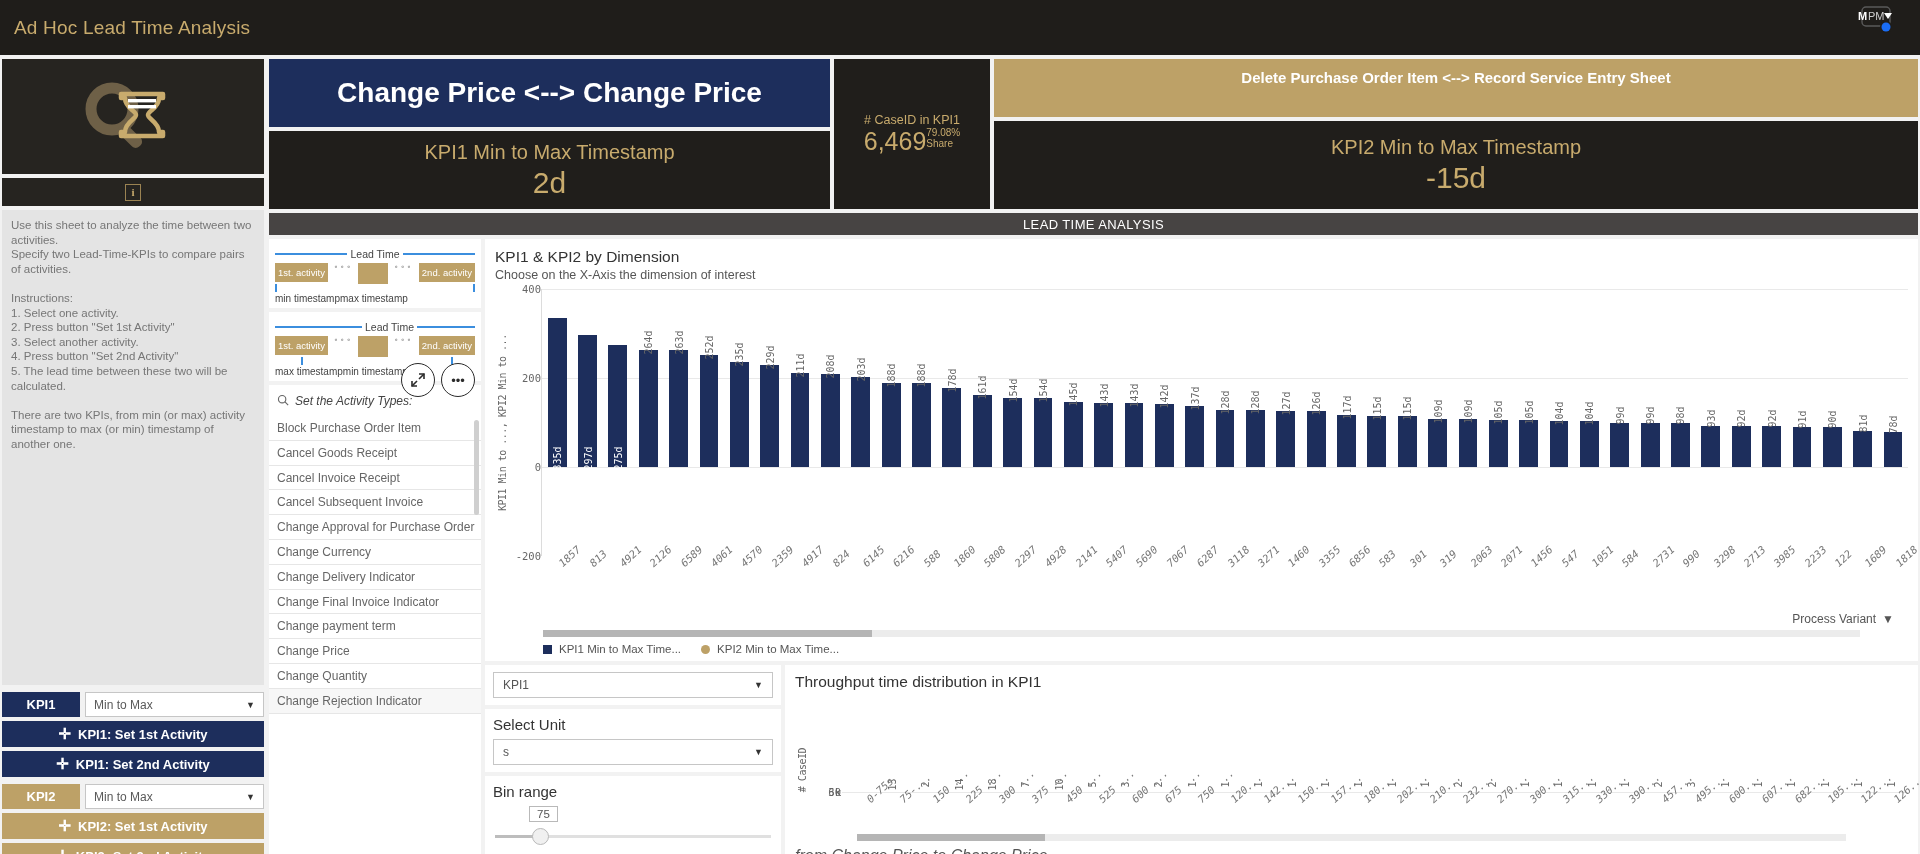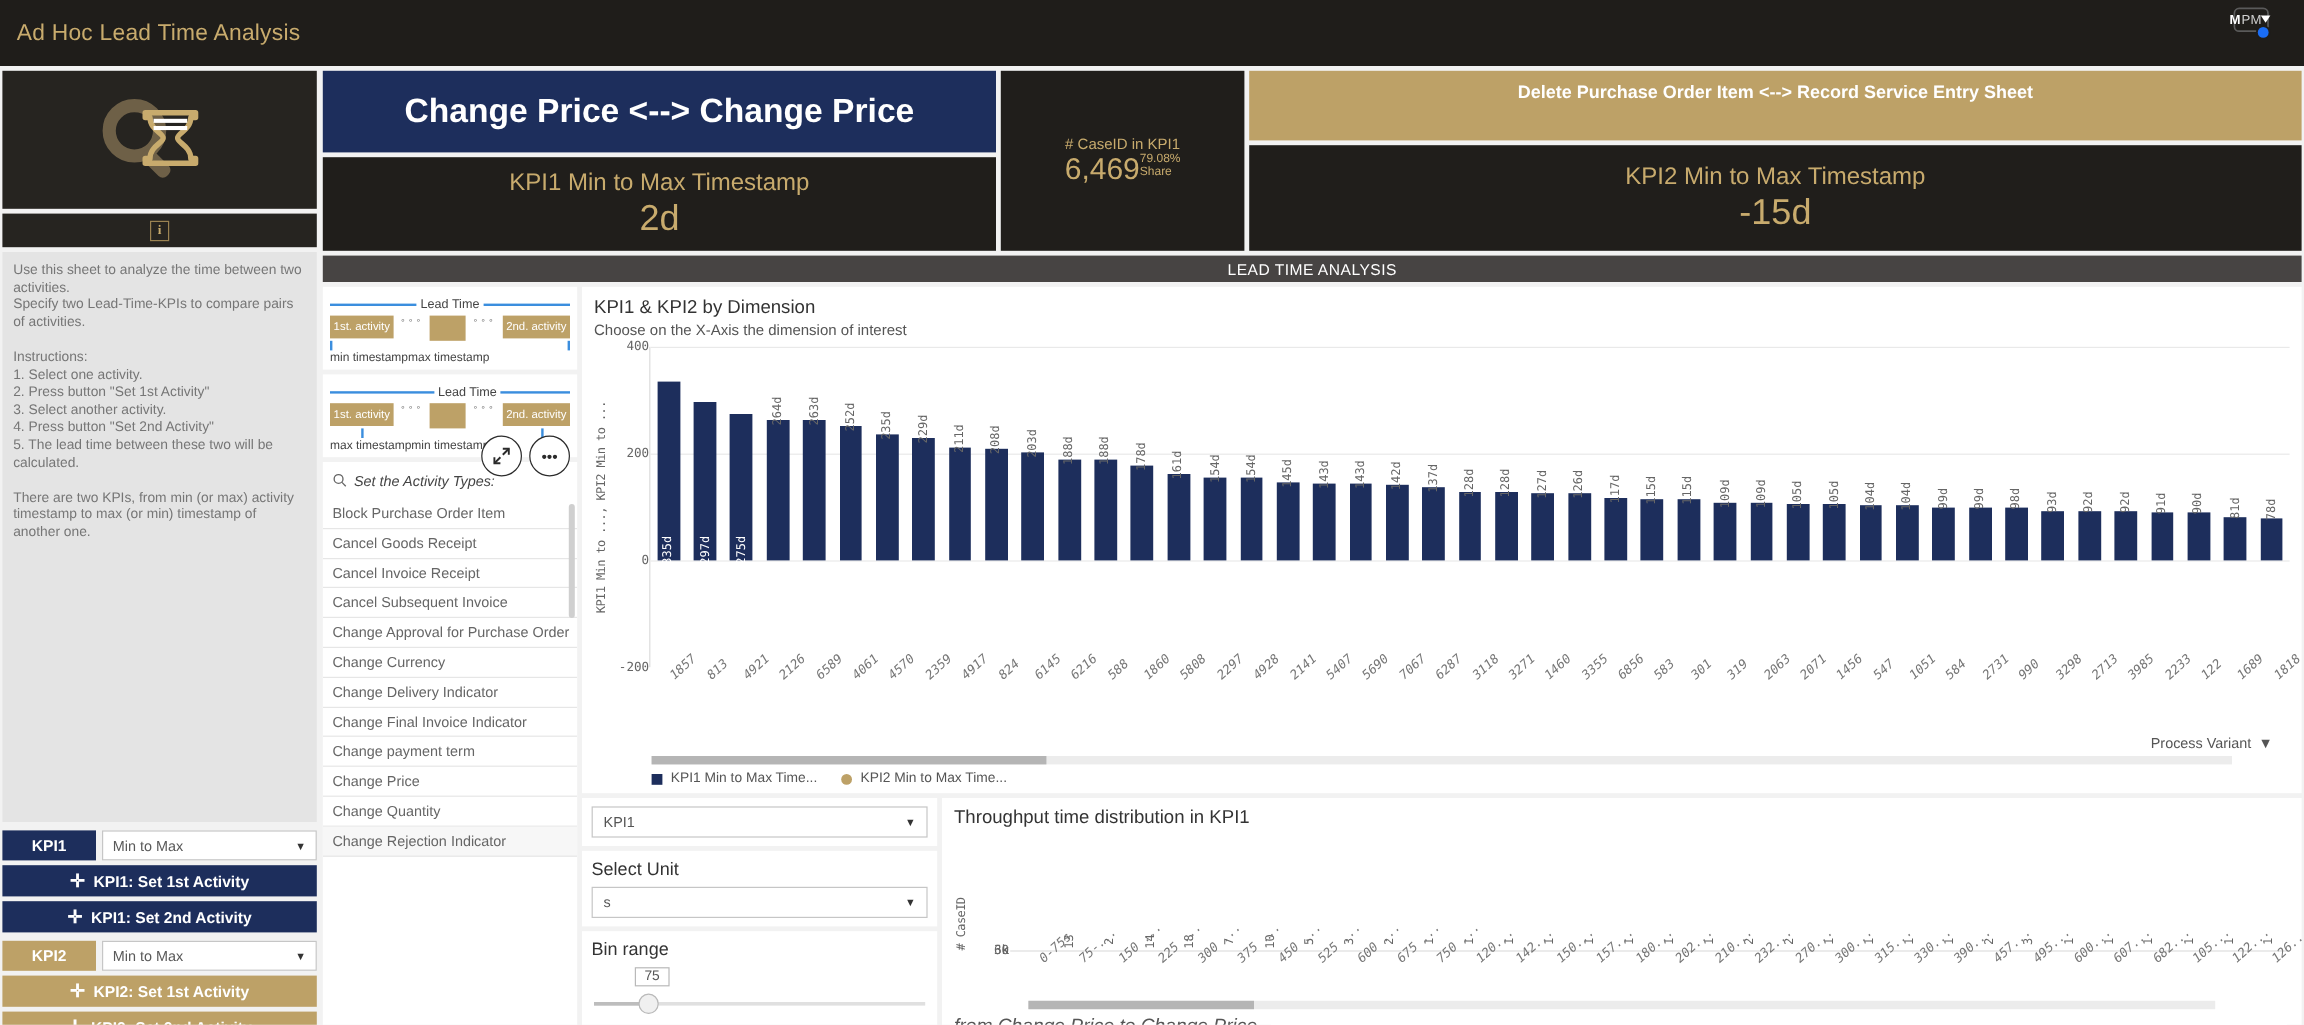--- a/index.html
+++ b/index.html
@@ -59,21 +59,21 @@
     display: flex; align-items: center; justify-content: center; gap: 7px;
   }
   .act-btn.b1 { background: #1d2e5c; }
   .act-btn.b2 { background: #bda167; }
   .plus { font-size: 15px; font-weight: bold; }
 
   
   .kpi-header { display: flex; gap: 4px; height: 150px; }
   .kpi-block { display: flex; flex-direction: column; gap: 4px; }
   .kpi-block.wide1 { width: 561px; }
-  .kpi-block.mid   { width: 203px; }
+  .kpi-block.mid   { width: 156px; }
   .kpi-block.wide2 { flex: 1; }
   .kpi-banner {
     display: flex; align-items: center; justify-content: center; text-align: center;
     color: #fff; font-weight: bold; padding: 4px 10px;
   }
   .kpi-banner.navy { background: #1d2e5c; height: 68px; font-size: 28px; }
   .kpi-banner.gold { background: #bda167; height: 58px; font-size: 15px; align-items: flex-start; padding-top: 10px;}
   .kpi-value-box {
     background: #201e1b; flex: 1; display: flex; flex-direction: column;
     align-items: center; justify-content: center; color: #c8ab6d;

